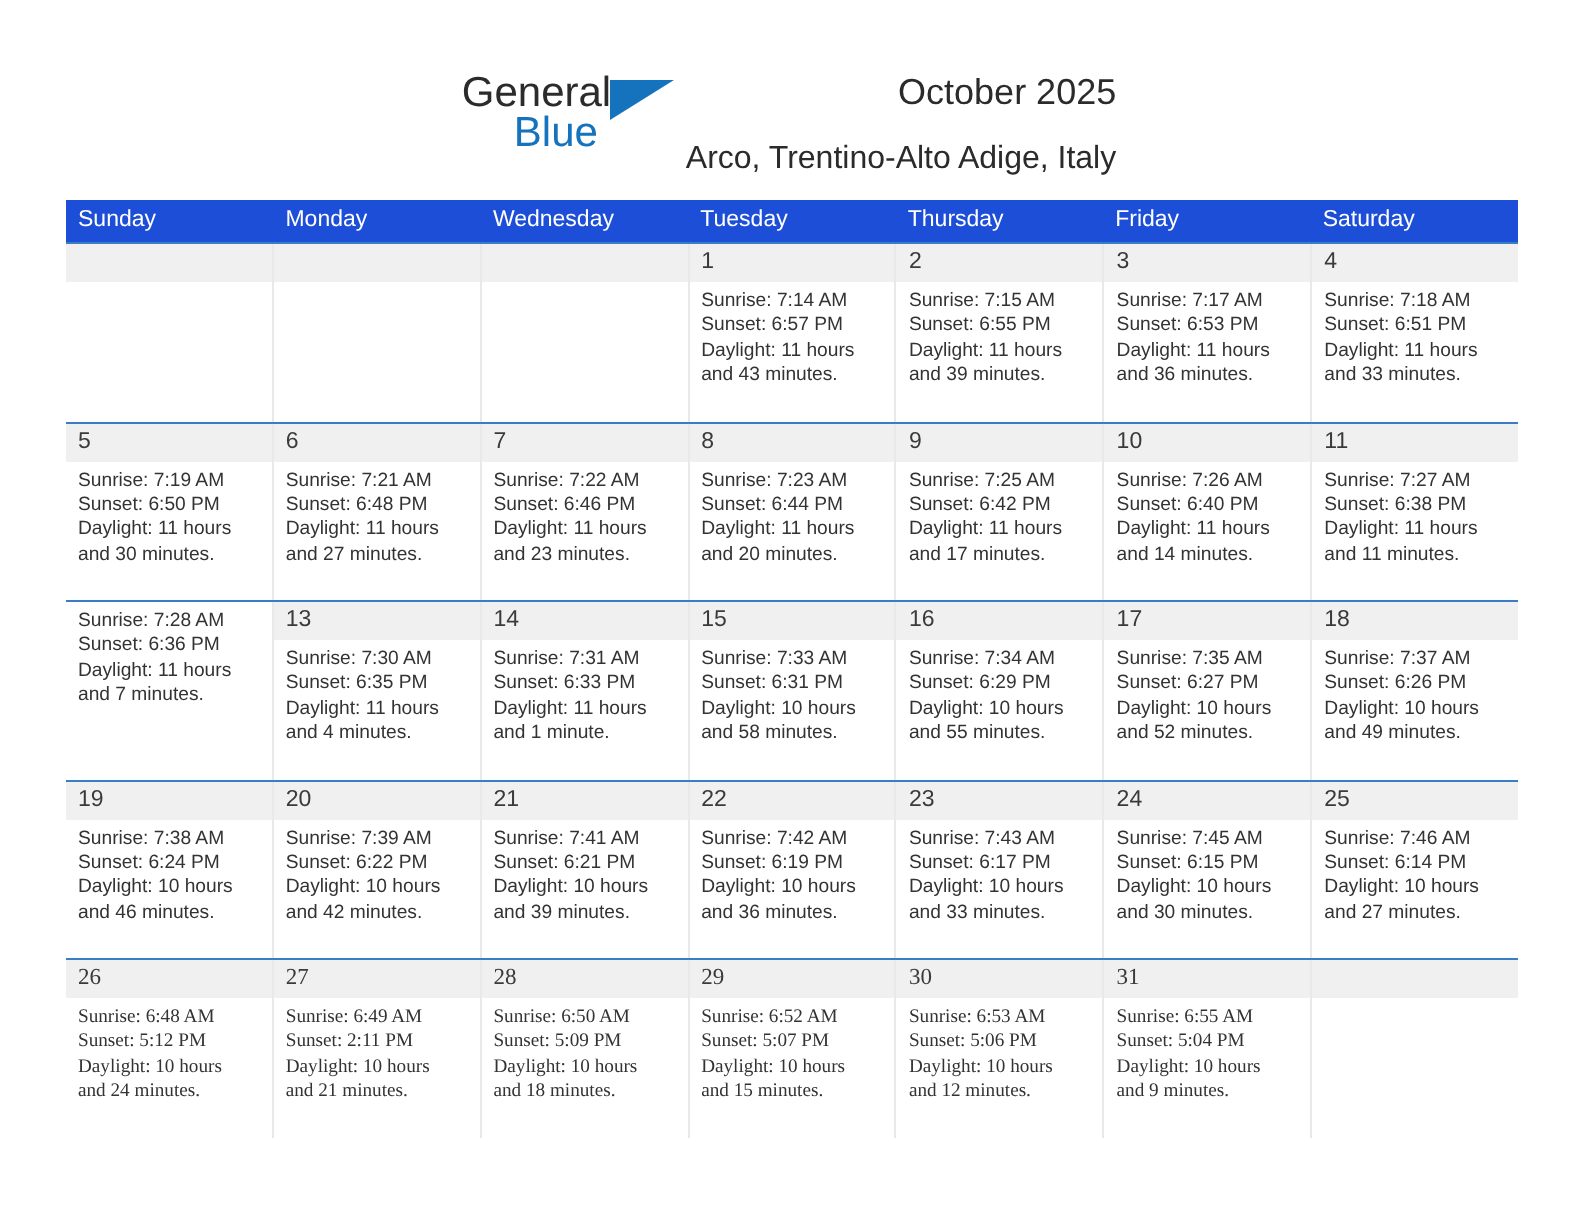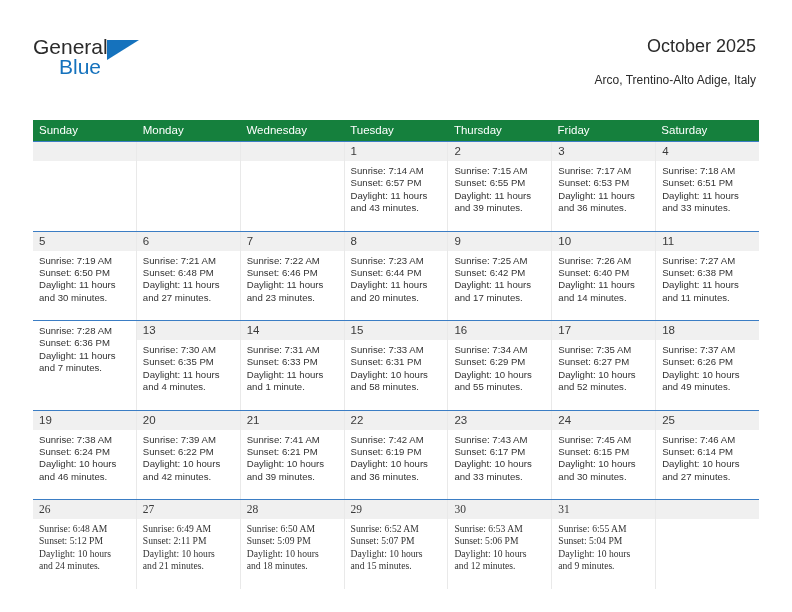--- a/index.html
+++ b/index.html
@@ -14,23 +14,23 @@
     position: relative;
     width: 792px;
     height: 612px;
     padding: 0;
   }
 
   
   .header {
     display: flex;
     align-items: flex-start;
-    justify-content: space-between;
+    justify-content: center;
     padding: 28px 36px 0 33px;
-    height: 120px;
+    height: 100px;
   }
   .logo {
     position: relative;
     width: 112px;
     height: 54px;
     flex: 0 0 auto;
     padding-top: 8px;
   }
   .logo-general {
     font-size: 21px;
@@ -62,35 +62,35 @@
     padding-top: 2px;
   }
   .cal-title {
     font-size: 18px;
     font-weight: normal;
     color: #2b2b2b;
     line-height: 32px;
     white-space: nowrap;
   }
   .cal-location {
-    font-size: 12px;
+    font-size: 16px;
     color: #2b2b2b;
     line-height: 20px;
     margin-top: 8px;
     white-space: nowrap;
   }
 
   
   .calendar {
     margin: 0 33px 0 33px;
     width: 726px;
   }
   .dow-row {
     display: flex;
-    background: #15803d;
+    background: #1d4ed8;
     height: 21px;
   }
   .dow {
     flex: 1 1 0;
     color: #ffffff;
     font-size: 11.5px;
     line-height: 21px;
     padding-left: 6px;
     white-space: nowrap;
     overflow: hidden;

